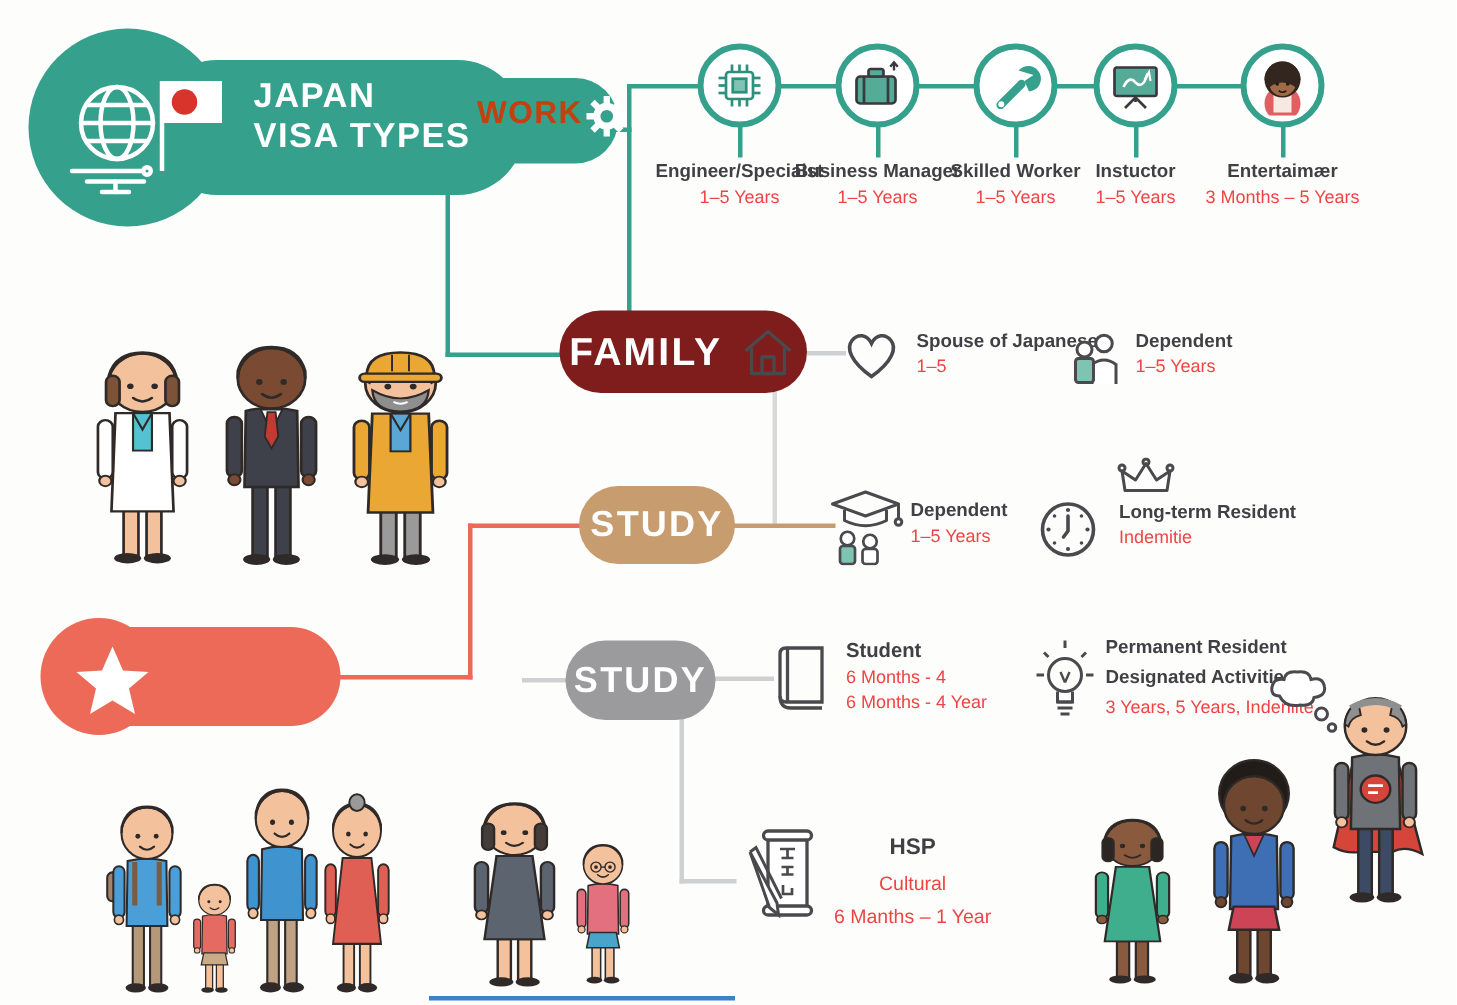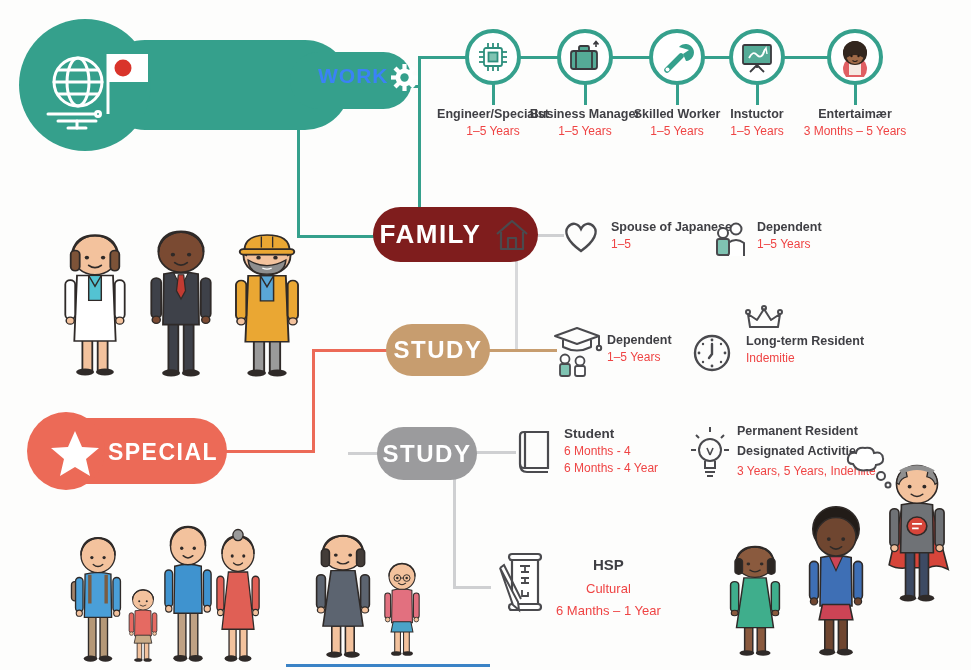--- a/index.html
+++ b/index.html
@@ -63,22 +63,26 @@
   </span>
 
   <span class="icon" style="left:104px;top:52px;z-index:5;">
     <svg width="46" height="64" viewBox="0 0 46 64">
       <line x1="4" y1="2" x2="4" y2="62" stroke="#ffffff" stroke-width="3"></line>
       <rect x="4" y="2" width="40" height="28" fill="#ffffff"></rect>
       <circle cx="19" cy="16" r="8.5" fill="#d9342b"></circle>
     </svg>
   </span>
 
-
-  <div class="work-label" style="left:318px;top:64px;width:70px;color:#3b82f6;font-weight:700;font-size:21px;letter-spacing:1px;">
+  <div class="hdr-title" style="left:169px;top:50px;">
+    <div>JAPAN</div>
+    <div>VISA TYPES</div>
+  </div>
+
+  <div class="work-label" style="left:318px;top:64px;width:70px;color:#c2410c;font-weight:700;font-size:21px;letter-spacing:1px;">
     <span>WORK</span>
   </div>
 
   <span class="icon" style="left:388px;top:61px;">
     <svg width="33" height="33" viewBox="0 0 33 33">
       <g fill="#ffffff">
         <circle cx="16.5" cy="16.5" r="9"></circle>
         <g stroke="#ffffff" stroke-width="4.2">
           <line x1="16.5" y1="3" x2="16.5" y2="30"></line>
           <line x1="3" y1="16.5" x2="30" y2="16.5"></line>
@@ -284,23 +288,20 @@
     <div class="item-dur">Indemitie</div>
   </div>
 
   <div class="abs" style="left:47px;top:418px;width:180px;height:66px;background:#ec6a57;border-radius:33px;z-index:2;"></div>
   <div class="abs" style="left:27px;top:412px;width:78px;height:78px;background:#ec6a57;border-radius:50%;z-index:2;"></div>
   <span class="icon" style="left:49px;top:429px;">
     <svg width="52" height="50" viewBox="0 0 52 50">
       <path d="M26 2 L33 18 L50 19 L37 30 L41 47 L26 38 L11 47 L15 30 L2 19 L19 18 Z" fill="#ffffff"></path>
     </svg>
   </span>
-  <div class="pill" style="left:108px;top:432px;width:110px;height:40px;background:transparent;font-size:23px;">
-    <span class="pill-label">SPECIAL</span>
-  </div>
 
   <div class="pill" style="left:377px;top:427px;width:100px;height:53px;background:#9b9b9d;border-radius:27px;font-size:24px;">
     <span class="pill-label">STUDY</span>
   </div>
 
   <span class="icon" style="left:515px;top:430px;">
     <svg width="36" height="46" viewBox="0 0 36 46" fill="none" stroke="#4a4a4e" stroke-width="2.2">
       <path d="M5 6 Q5 2 9 2 L33 2 L33 38 L9 38 Q5 38 5 34 Z"></path>
       <path d="M5 34 Q5 42 12 42 L33 42"></path>
       <line x1="10" y1="2" x2="10" y2="38"></line>

